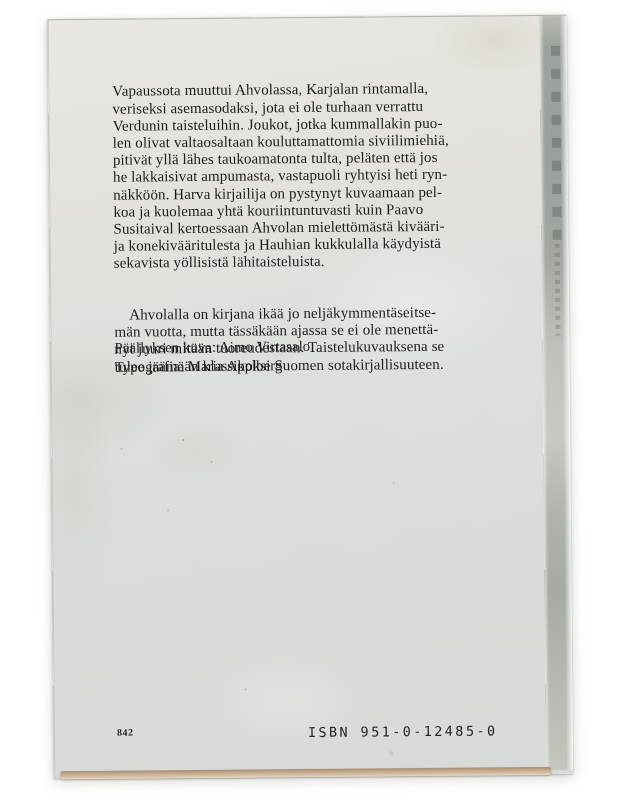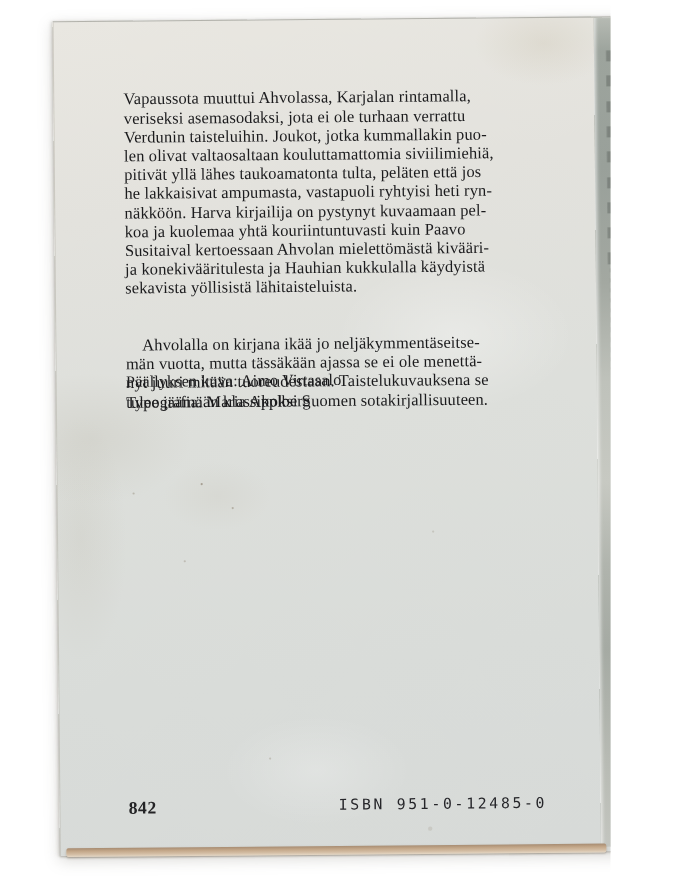--- a/index.html
+++ b/index.html
@@ -7,21 +7,21 @@
     --cover: #e5e4df;
     --cover-dark: #d8dbd8;
     --ink: #1b1b1d;
     --spine: #a0a69f;
     --page-edge: #c9ad92;
   }
   * { margin: 0; padding: 0; box-sizing: border-box; }
   html, body { background: var(--backdrop); }
   .stage {
     position: relative;
-    width: 555px;
+    width: 618px;
     height: 800px;
     background: var(--backdrop);
     overflow: hidden;
     font-family: "Liberation Serif", serif;
   }
   
   .book {
     position: absolute;
     left: 51px;
     top: 17px;
@@ -88,21 +88,21 @@
     color: var(--ink);
     font-size: 14.7px;
     line-height: 18.5px;
     letter-spacing: 0.1px;
   }
   .footer-number {
     position: absolute;
     left: 62px;
     top: 707px;
     color: #242426;
-    font-size: 16px;
+    font-size: 10px;
     font-weight: bold;
     letter-spacing: 0.5px;
     text-align: right;
   }
   .footer-isbn {
     position: absolute;
     left: 253px;
     top: 706px;
     color: #26262a;
     font-family: "DejaVu Sans Mono", monospace;

